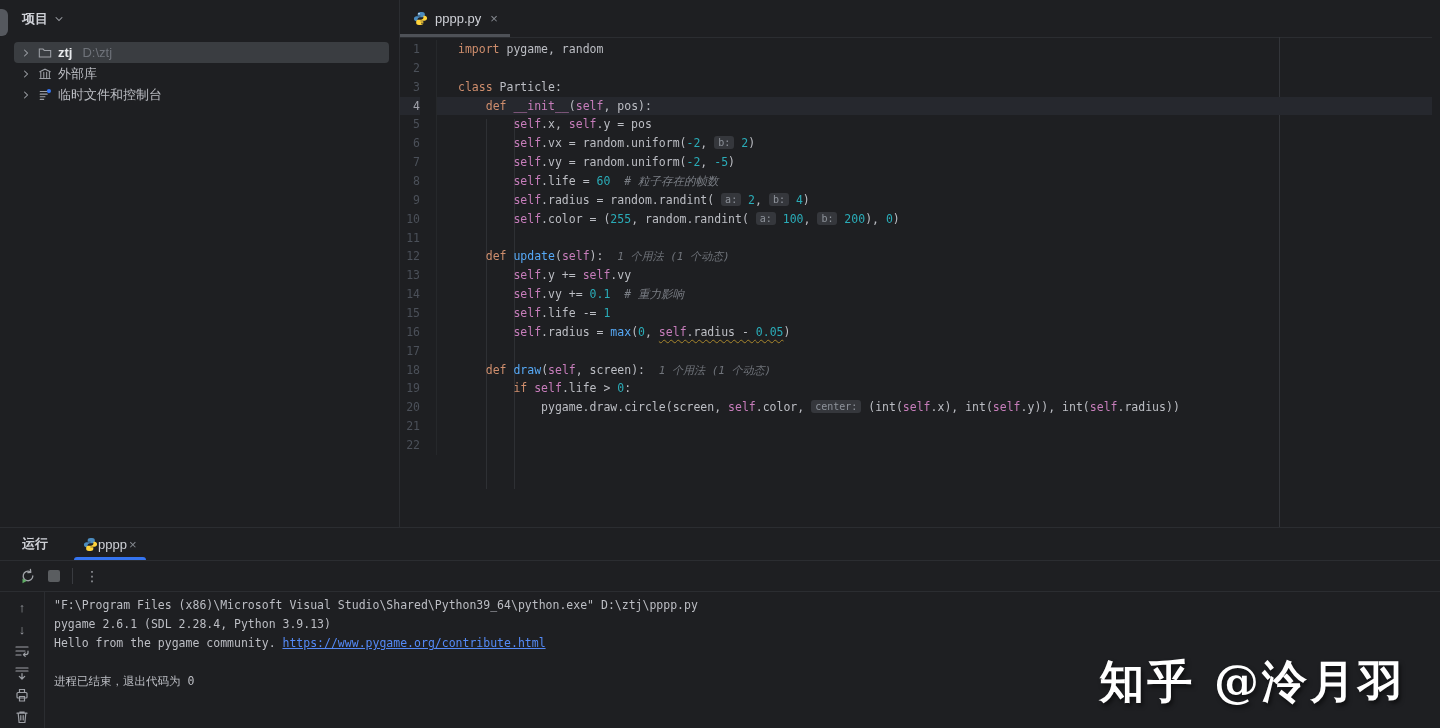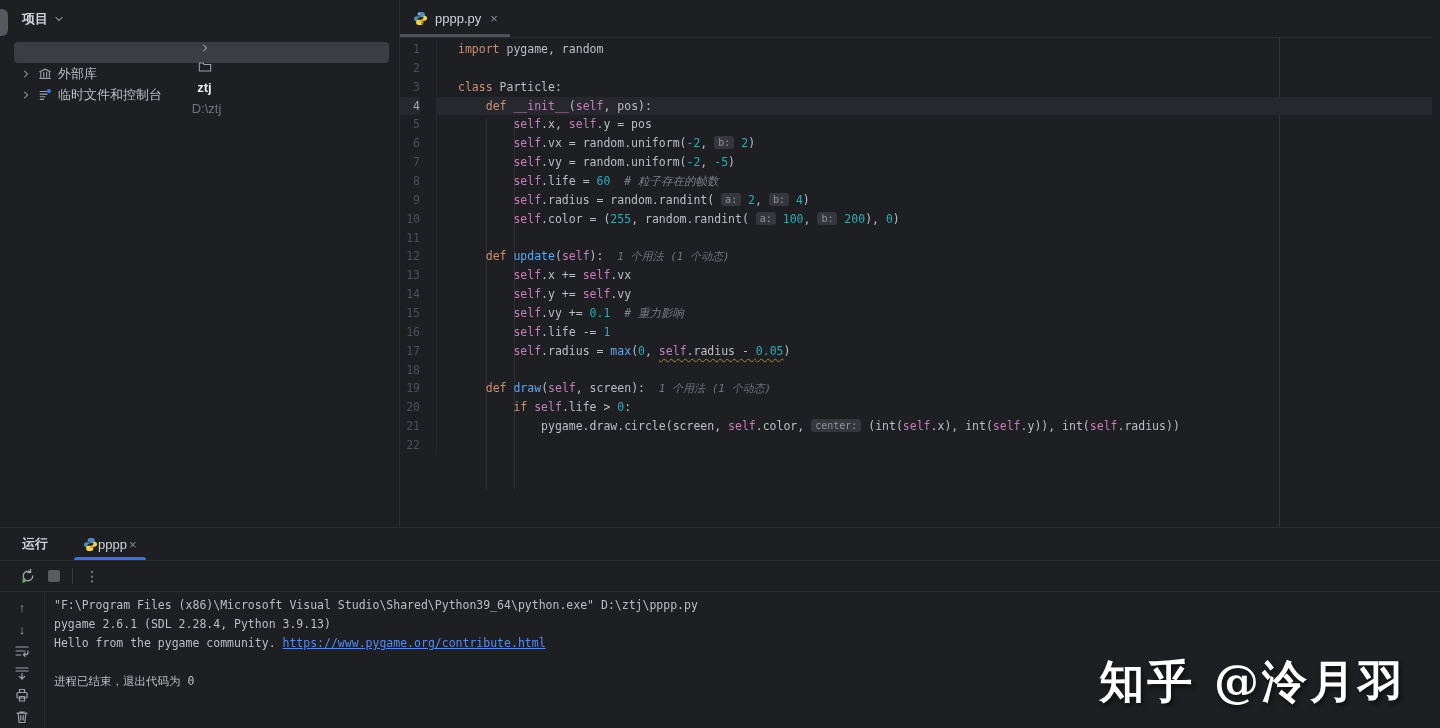--- a/index.html
+++ b/index.html
@@ -11,21 +11,21 @@
   #stripe-btn{position:absolute;left:-6px;top:9px;width:14px;height:27px;background:#55585E;border-radius:6px;}
 
   
   #project-panel{position:absolute;left:0;top:0;width:400px;height:527px;box-sizing:border-box;
     border-right:1px solid var(--border,#2B2D31);text-align:center;}
   .pp-header{height:37px;display:flex;align-items:center;padding-left:22px;gap:5px;}
   .pp-title{font-size:13px;font-weight:700;color:var(--ui_text,#CED0D6);}
   .tree{margin-top:5px;}
   .tree-row{height:21px;display:flex;align-items:center;gap:6px;margin:0 10px 0 14px;padding-left:6px;
     border-radius:4px;font-size:13px;color:var(--text,#BCBEC4);cursor:default;}
-  .tree-row.selected{background:var(--selection,#3A3D41);flex-direction:column;}
+  .tree-row.selected{background:var(--selection,#3A3D41);}
   .tree-name-b{font-weight:700;color:#E8EAED;}
   .tree-path{color:var(--dim,#6F737A);margin-left:4px;}
   .ic{flex:none;display:inline-flex;align-items:center;justify-content:center;}
 
   
   #editor{position:absolute;left:400px;top:0;right:8px;height:527px;}
   .tabbar{height:37px;border-bottom:1px solid var(--border,#2B2D31);display:flex;align-items:stretch;}
   .ed-tab{position:relative;display:flex;align-items:center;gap:7px;padding:0 12px 0 13px;font-size:13px;color:var(--ui_text,#CED0D6);}
   .ed-tab .tab-ind{position:absolute;left:0;right:0;bottom:0;height:3px;background:#4E5157;}
   .tab-close{color:#868A91;font-size:13px;line-height:1;margin-left:2px;cursor:pointer;}
@@ -185,21 +185,20 @@
             <div class="crow"><span class="s-kw">class</span><span class="s-txt"> Particle:</span></div>
             <div class="crow cur"><span class="s-txt">    </span><span class="s-kw">def</span><span class="s-txt"> </span><span class="s-self">__init__</span><span class="s-txt">(</span><span class="s-self">self</span><span class="s-txt">, pos):</span></div>
             <div class="crow"><span class="s-txt">        </span><span class="s-self">self</span><span class="s-txt">.x, </span><span class="s-self">self</span><span class="s-txt">.y = pos</span></div>
             <div class="crow"><span class="s-txt">        </span><span class="s-self">self</span><span class="s-txt">.vx = random.uniform(</span><span class="s-num">-2</span><span class="s-txt">, </span><span class="s-chip">b:</span><span class="s-txt"> </span><span class="s-num">2</span><span class="s-txt">)</span></div>
             <div class="crow"><span class="s-txt">        </span><span class="s-self">self</span><span class="s-txt">.vy = random.uniform(</span><span class="s-num">-2</span><span class="s-txt">, </span><span class="s-num">-5</span><span class="s-txt">)</span></div>
             <div class="crow"><span class="s-txt">        </span><span class="s-self">self</span><span class="s-txt">.life = </span><span class="s-num">60</span><span class="s-txt">  </span><span class="s-cm"># 粒子存在的帧数</span></div>
             <div class="crow"><span class="s-txt">        </span><span class="s-self">self</span><span class="s-txt">.radius = random.randint( </span><span class="s-chip">a:</span><span class="s-txt"> </span><span class="s-num">2</span><span class="s-txt">, </span><span class="s-chip">b:</span><span class="s-txt"> </span><span class="s-num">4</span><span class="s-txt">)</span></div>
             <div class="crow"><span class="s-txt">        </span><span class="s-self">self</span><span class="s-txt">.color = (</span><span class="s-num">255</span><span class="s-txt">, random.randint( </span><span class="s-chip">a:</span><span class="s-txt"> </span><span class="s-num">100</span><span class="s-txt">, </span><span class="s-chip">b:</span><span class="s-txt"> </span><span class="s-num">200</span><span class="s-txt">), </span><span class="s-num">0</span><span class="s-txt">)</span></div>
             <div class="crow"></div>
             <div class="crow"><span class="s-txt">    </span><span class="s-kw">def</span><span class="s-txt"> </span><span class="s-fn">update</span><span class="s-txt">(</span><span class="s-self">self</span><span class="s-txt">):  </span><span class="s-hint">1 个用法 (1 个动态)</span></div>
-            <div class="crow"><span class="s-txt">        </span><span class="s-self">self</span><span class="s-txt">.x += </span><span class="s-self">self</span><span class="s-txt">.vx</span></div>
             <div class="crow"><span class="s-txt">        </span><span class="s-self">self</span><span class="s-txt">.y += </span><span class="s-self">self</span><span class="s-txt">.vy</span></div>
             <div class="crow"><span class="s-txt">        </span><span class="s-self">self</span><span class="s-txt">.vy += </span><span class="s-num">0.1</span><span class="s-txt">  </span><span class="s-cm"># 重力影响</span></div>
             <div class="crow"><span class="s-txt">        </span><span class="s-self">self</span><span class="s-txt">.life -= </span><span class="s-num">1</span></div>
             <div class="crow"><span class="s-txt">        </span><span class="s-self">self</span><span class="s-txt">.radius = </span><span class="s-fn">max</span><span class="s-txt">(</span><span class="s-num">0</span><span class="s-txt">, </span><span class="s-self u">self</span><span class="s-txt u">.radius - </span><span class="s-num u">0.05</span><span class="s-txt">)</span></div>
             <div class="crow"></div>
             <div class="crow"><span class="s-txt">    </span><span class="s-kw">def</span><span class="s-txt"> </span><span class="s-fn">draw</span><span class="s-txt">(</span><span class="s-self">self</span><span class="s-txt">, screen):  </span><span class="s-hint">1 个用法 (1 个动态)</span></div>
             <div class="crow"><span class="s-txt">        </span><span class="s-kw">if</span><span class="s-txt"> </span><span class="s-self">self</span><span class="s-txt">.life &gt; </span><span class="s-num">0</span><span class="s-txt">:</span></div>
             <div class="crow"><span class="s-txt">            pygame.draw.circle(screen, </span><span class="s-self">self</span><span class="s-txt">.color, </span><span class="s-chip">center:</span><span class="s-txt"> (int(</span><span class="s-self">self</span><span class="s-txt">.x), int(</span><span class="s-self">self</span><span class="s-txt">.y)), int(</span><span class="s-self">self</span><span class="s-txt">.radius))</span></div>
             <div class="crow"></div>
           </div>

